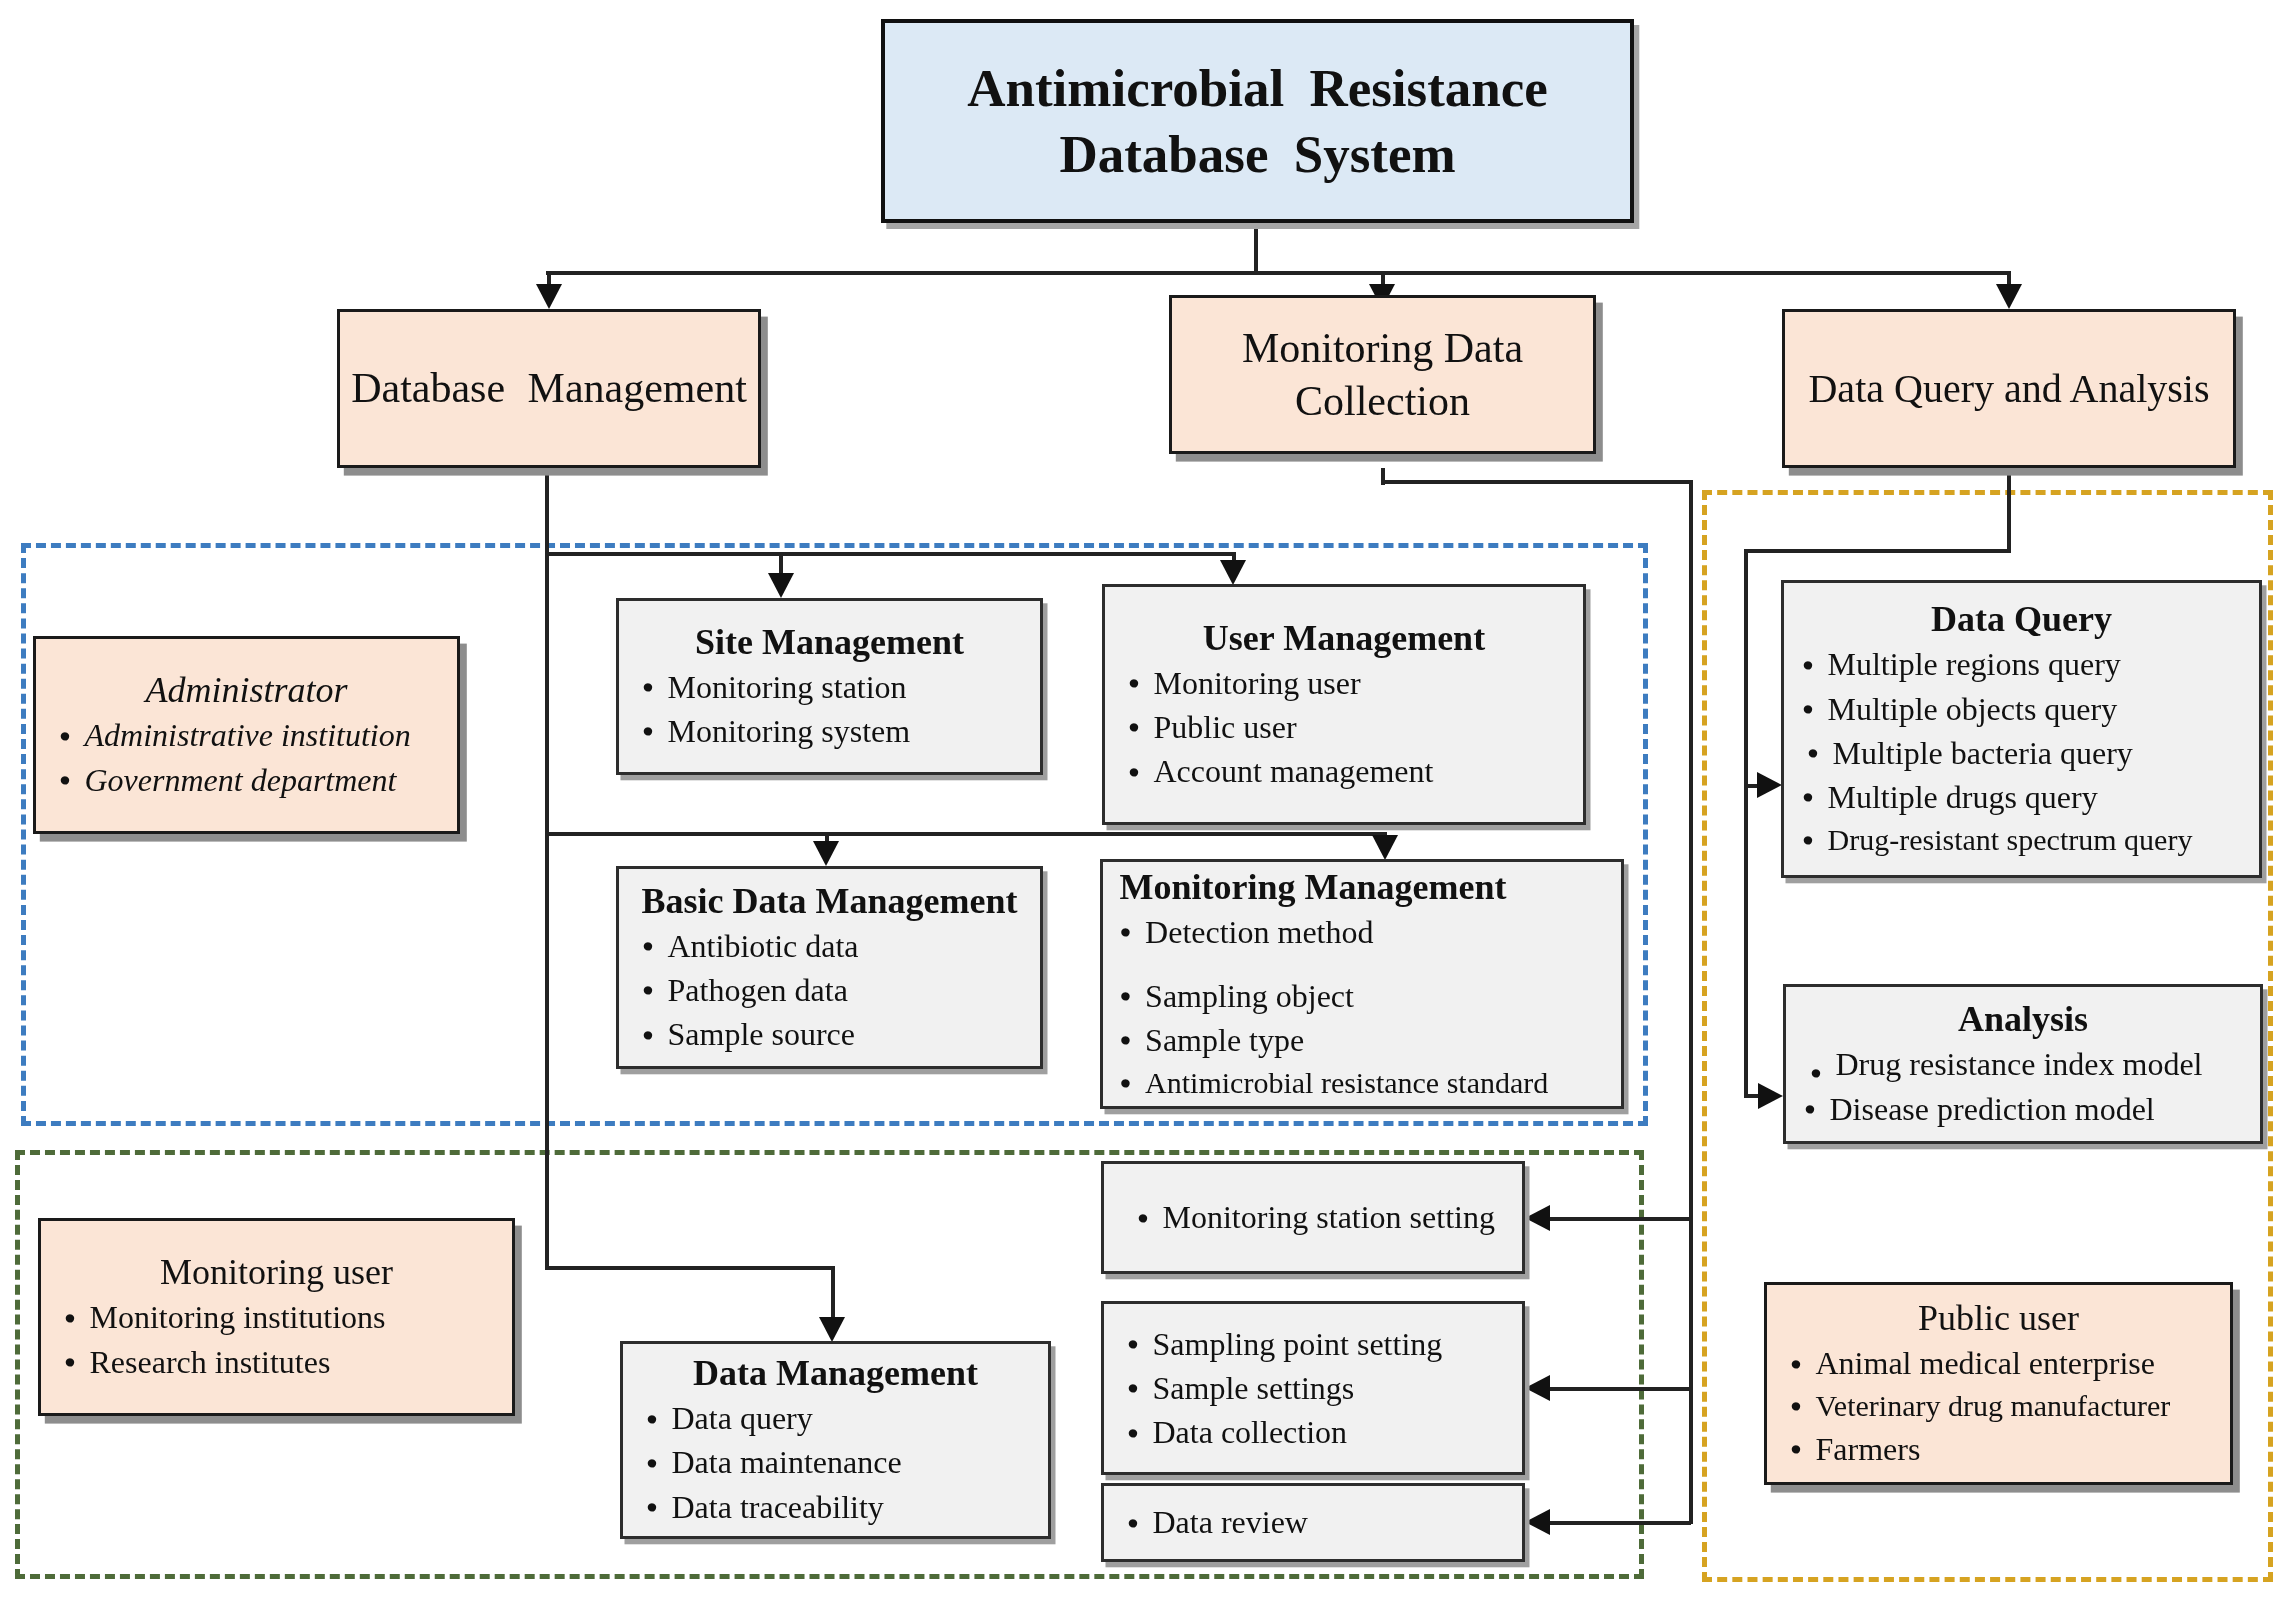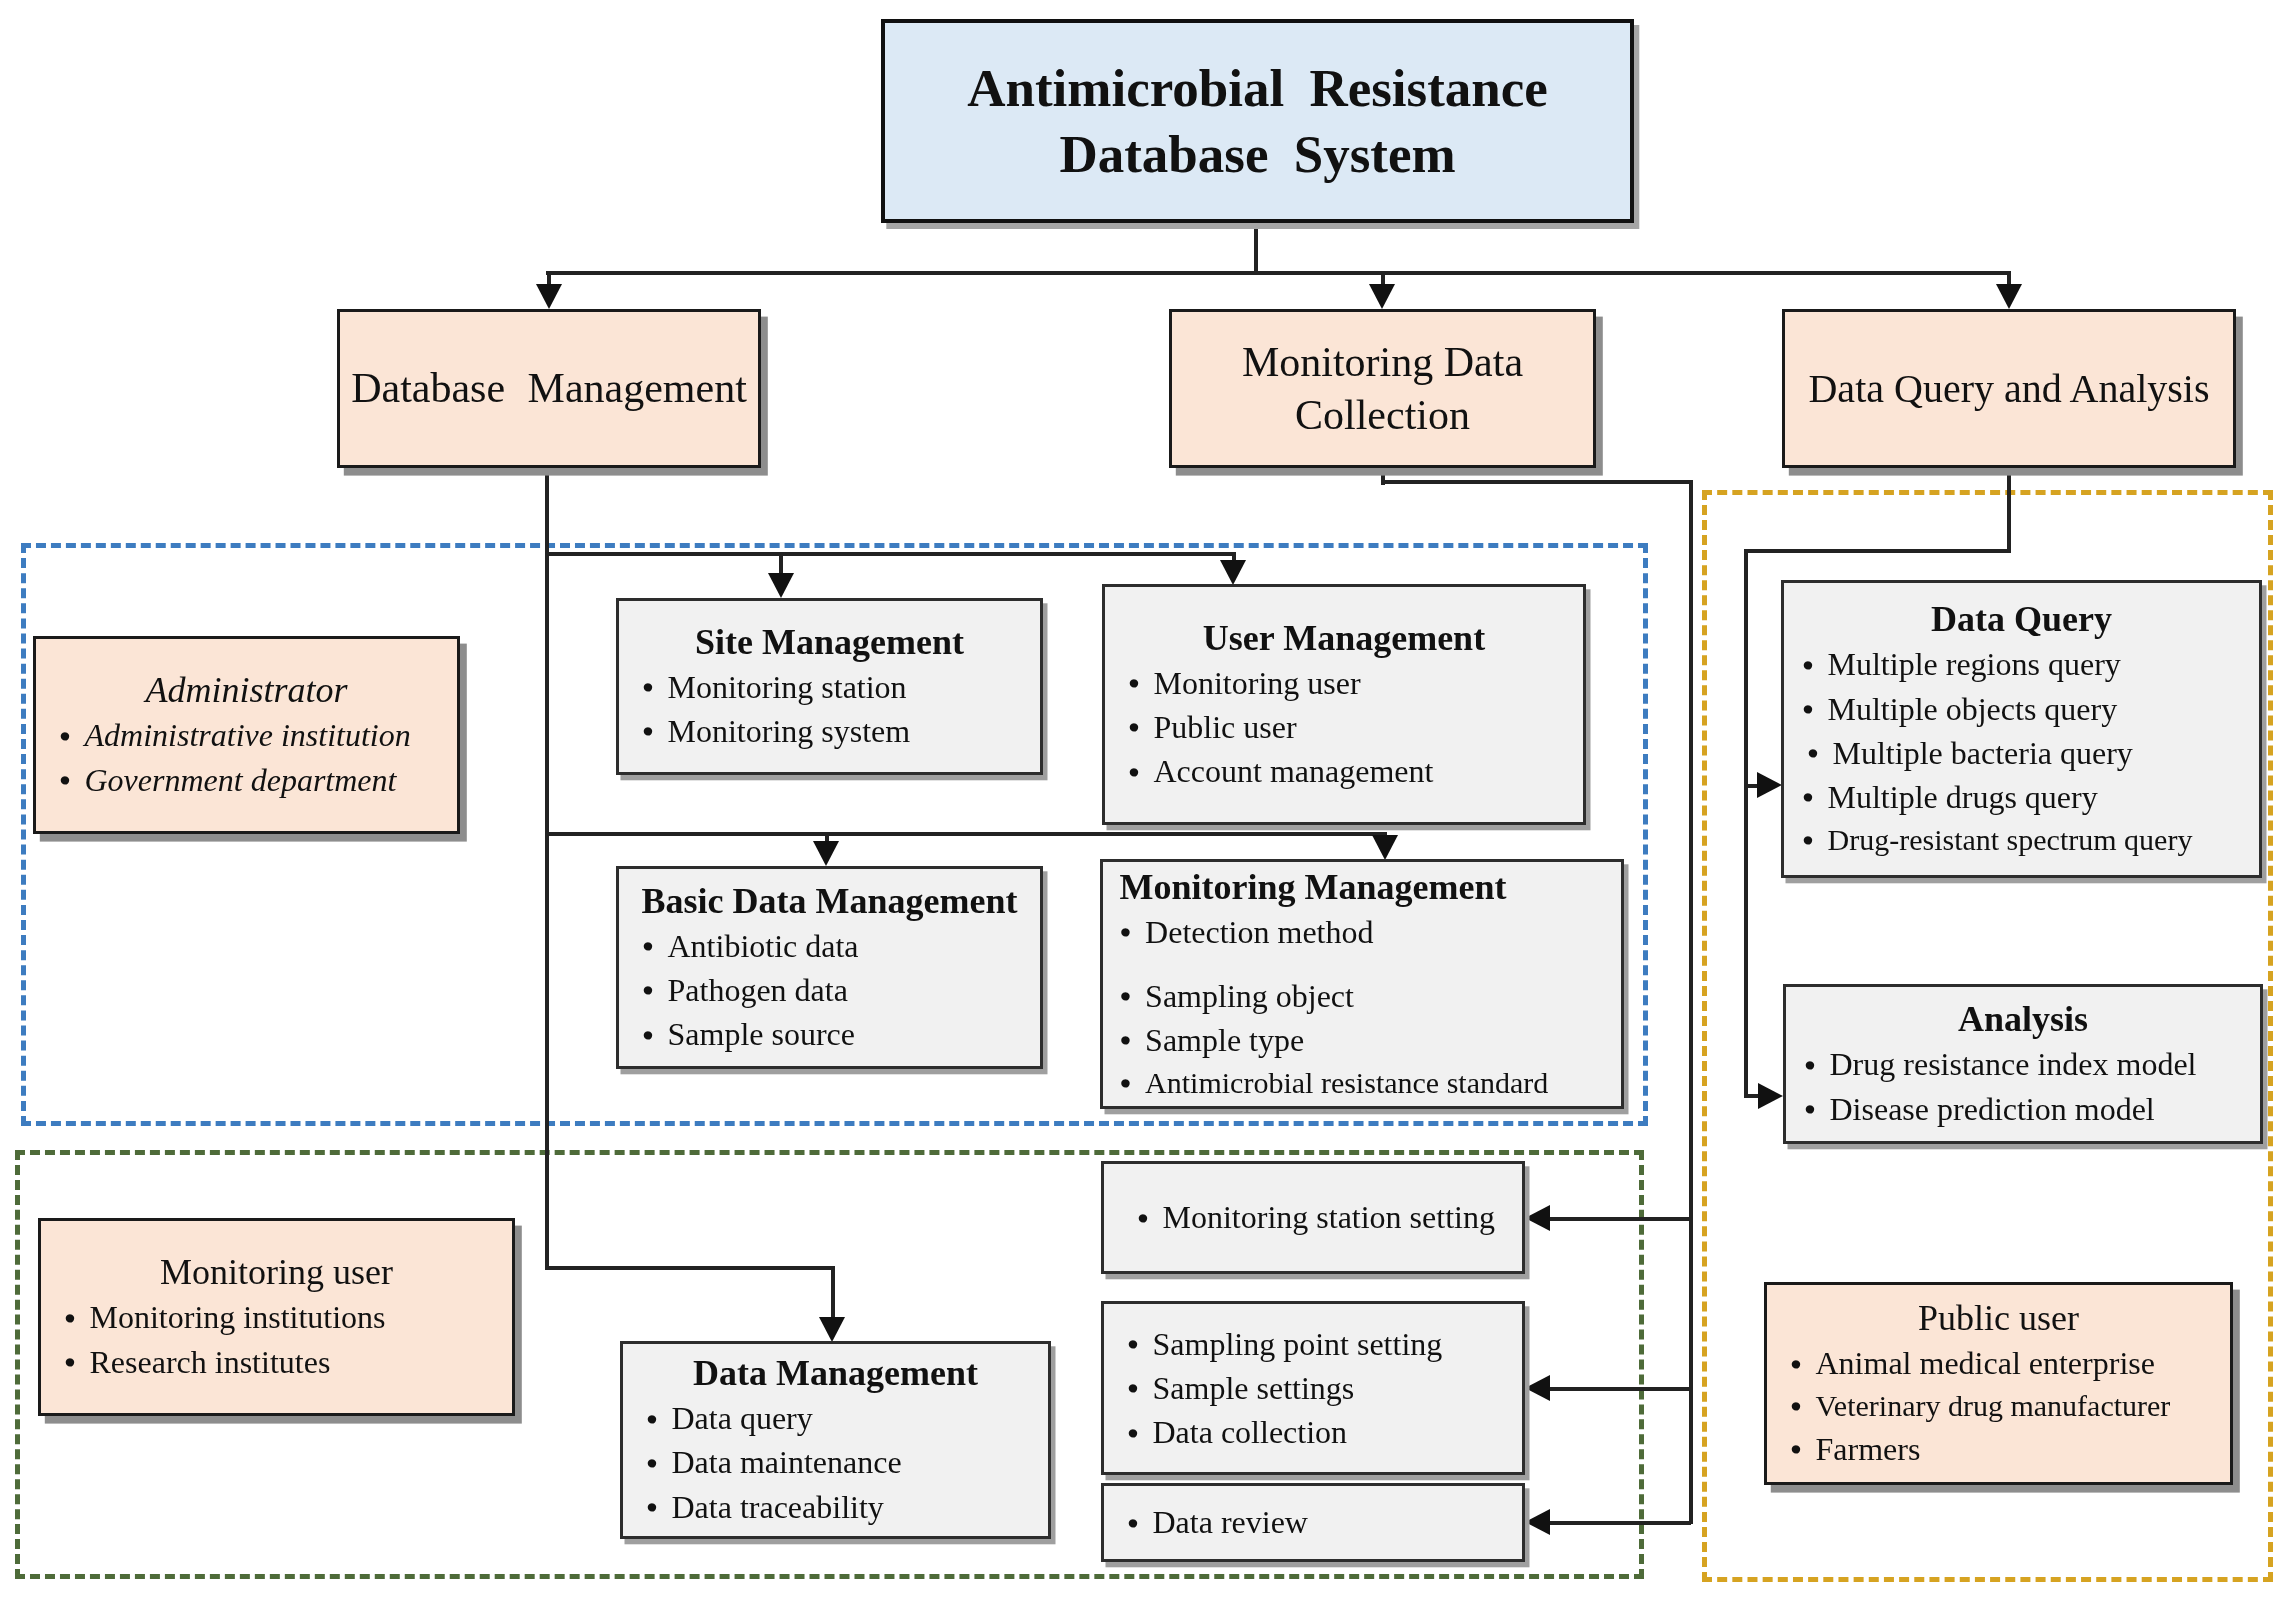--- a/index.html
+++ b/index.html
@@ -81,21 +81,21 @@
 
   <div class="box blue" style="left:881px;top:19px;width:753px;height:204px;">
     <div class="ntitle huge">Antimicrobial Resistance</div>
     <div class="ntitle huge">Database  System</div>
   </div>
 
   <div class="box peach" style="left:337px;top:309px;width:424px;height:159px;">
     <div class="ntitle big wsp">Database  Management</div>
   </div>
 
-  <div class="box peach" style="left:1169px;top:309px;width:427px;height:159px;">
+  <div class="box peach" style="left:1169px;top:295px;width:427px;height:159px;">
     <div class="ntitle big">Monitoring Data</div>
     <div class="ntitle big">Collection</div>
   </div>
 
   <div class="box peach" style="left:1782px;top:309px;width:454px;height:159px;">
     <div class="ntitle" style="font-size:40px;">Data Query and Analysis</div>
   </div>
 
   <div class="box peach" style="left:33px;top:636px;width:427px;height:198px;font-style:italic;">
     <div class="ntitle">Administrator</div>
@@ -173,21 +173,21 @@
     <div class="brow" style="padding-left:18px;">
         <span>Multiple drugs query</span>
       </div>
     <div class="brow" style="padding-left:18px;font-size:30px;">
         <span>Drug-resistant spectrum query</span>
       </div>
   </div>
 
   <div class="box gray" style="left:1783px;top:984px;width:480px;height:160px;">
     <div class="ntitle bold">Analysis</div>
-    <div class="brow" style="padding-left:18px;">
+    <div class="brow" style="padding-left:24px;align-items:flex-end;">
         <span>Drug resistance index model</span>
       </div>
     <div class="brow" style="padding-left:18px;">
         <span>Disease prediction model</span>
       </div>
   </div>
 
   <div class="box peach" style="left:38px;top:1218px;width:477px;height:198px;">
     <div class="ntitle">Monitoring user</div>
     <div class="brow">

